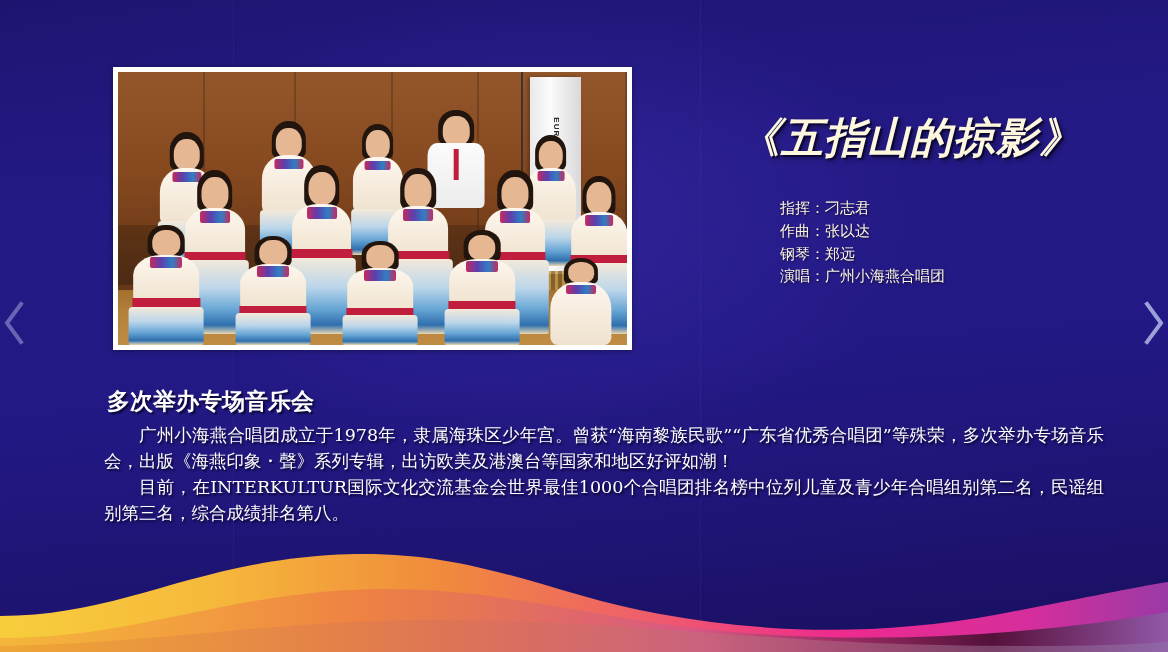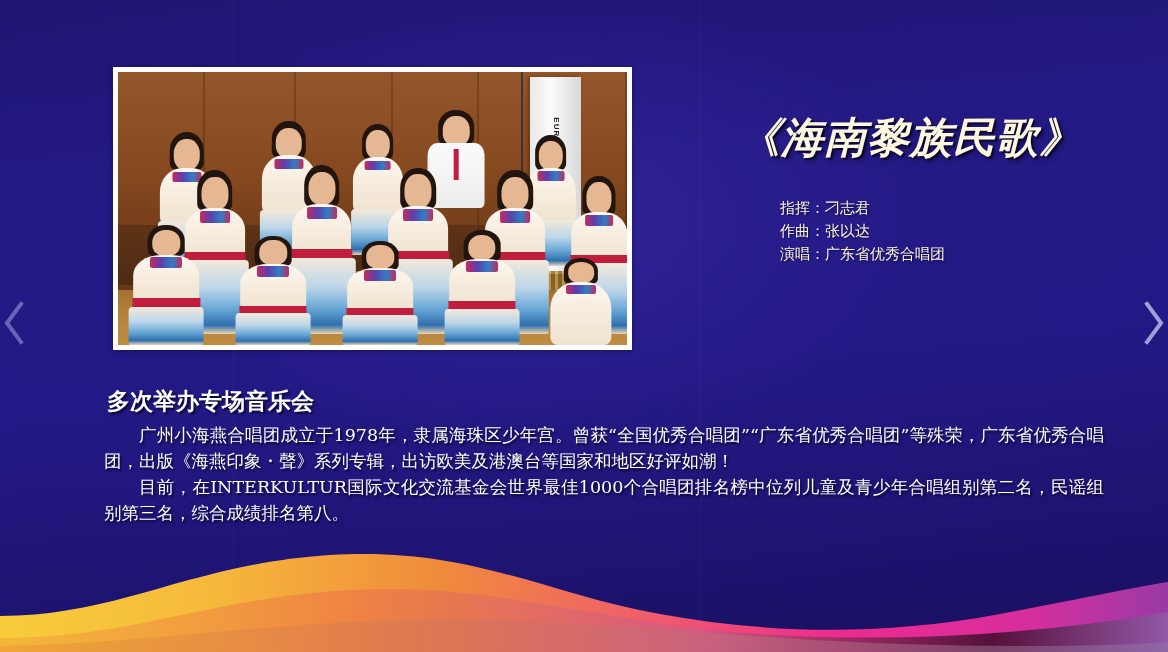--- a/index.html
+++ b/index.html
@@ -399,31 +399,32 @@
       <div class="singer" style="left:84%; top:68%; width:14%; height:32%;">
         <div class="s-hair" style="top:0;   width:48%; height:30%;"></div>
         <div class="s-head" style="top:5%; width:36%; height:24%;"></div>
         <div class="s-body" style="top:28%; width:86%; height:72%;"></div>
         <div class="s-collar" style="top:31%; width:42%; height:11%;"></div>
       </div>
 
     </div>
   </div>
 
-  <div class="title">《海南黎族民歌》</div>
+  <div class="title">《五指山的掠影》</div>
 
   <div class="credits">
     <div>指挥：刁志君</div>
     <div>作曲：张以达</div>
-    <div>演唱：广东省优秀合唱团</div>
+    <div>钢琴：郑远</div>
+    <div>演唱：广州小海燕合唱团</div>
   </div>
 
   <div class="intro-heading">多次举办专场音乐会</div>
   <div class="intro-body">
-    <p>广州小海燕合唱团成立于1978年，隶属海珠区少年宫。曾获“全国优秀合唱团”“广东省优秀合唱团”等殊荣，广东省优秀合唱团，出版《海燕印象・聲》系列专辑，出访欧美及港澳台等国家和地区好评如潮！</p>
+    <p>广州小海燕合唱团成立于1978年，隶属海珠区少年宫。曾获“海南黎族民歌”“广东省优秀合唱团”等殊荣，多次举办专场音乐会，出版《海燕印象・聲》系列专辑，出访欧美及港澳台等国家和地区好评如潮！</p>
     <p>目前，在INTERKULTUR国际文化交流基金会世界最佳1000个合唱团排名榜中位列儿童及青少年合唱组别第二名，民谣组别第三名，综合成绩排名第八。</p>
   </div>
 
   <svg class="wave" viewBox="0 0 1168 110" preserveAspectRatio="none">
     <defs>
       <linearGradient id="wgA" x1="0" y1="0" x2="1" y2="0">
         <stop offset="0%" stop-color="#f7cd3c"></stop>
         <stop offset="18%" stop-color="#f6b93b"></stop>
         <stop offset="38%" stop-color="#f08a3c"></stop>
         <stop offset="55%" stop-color="#ef5f6a"></stop>

